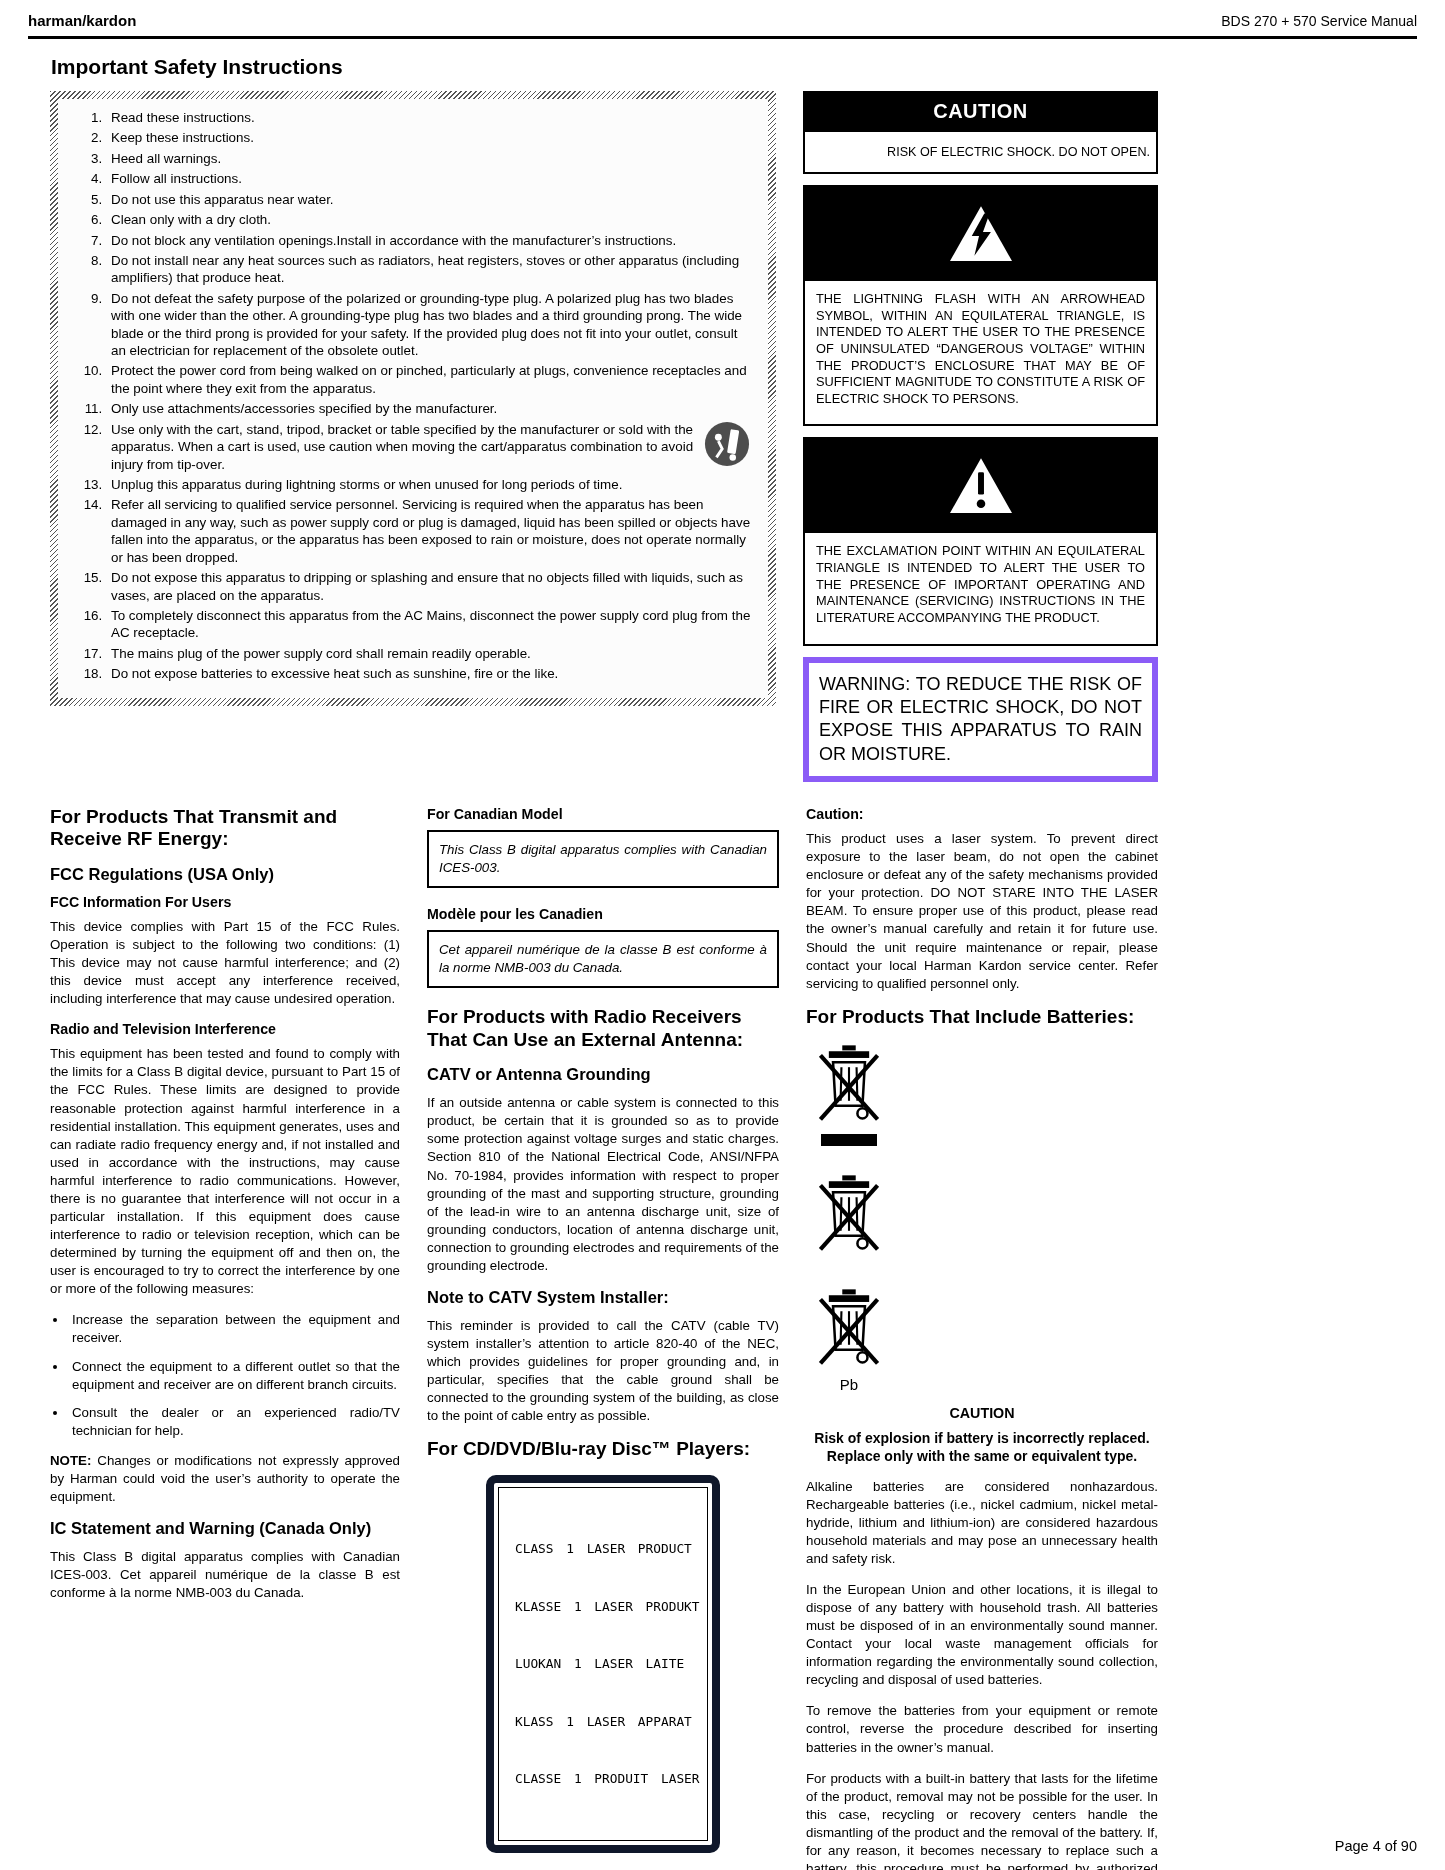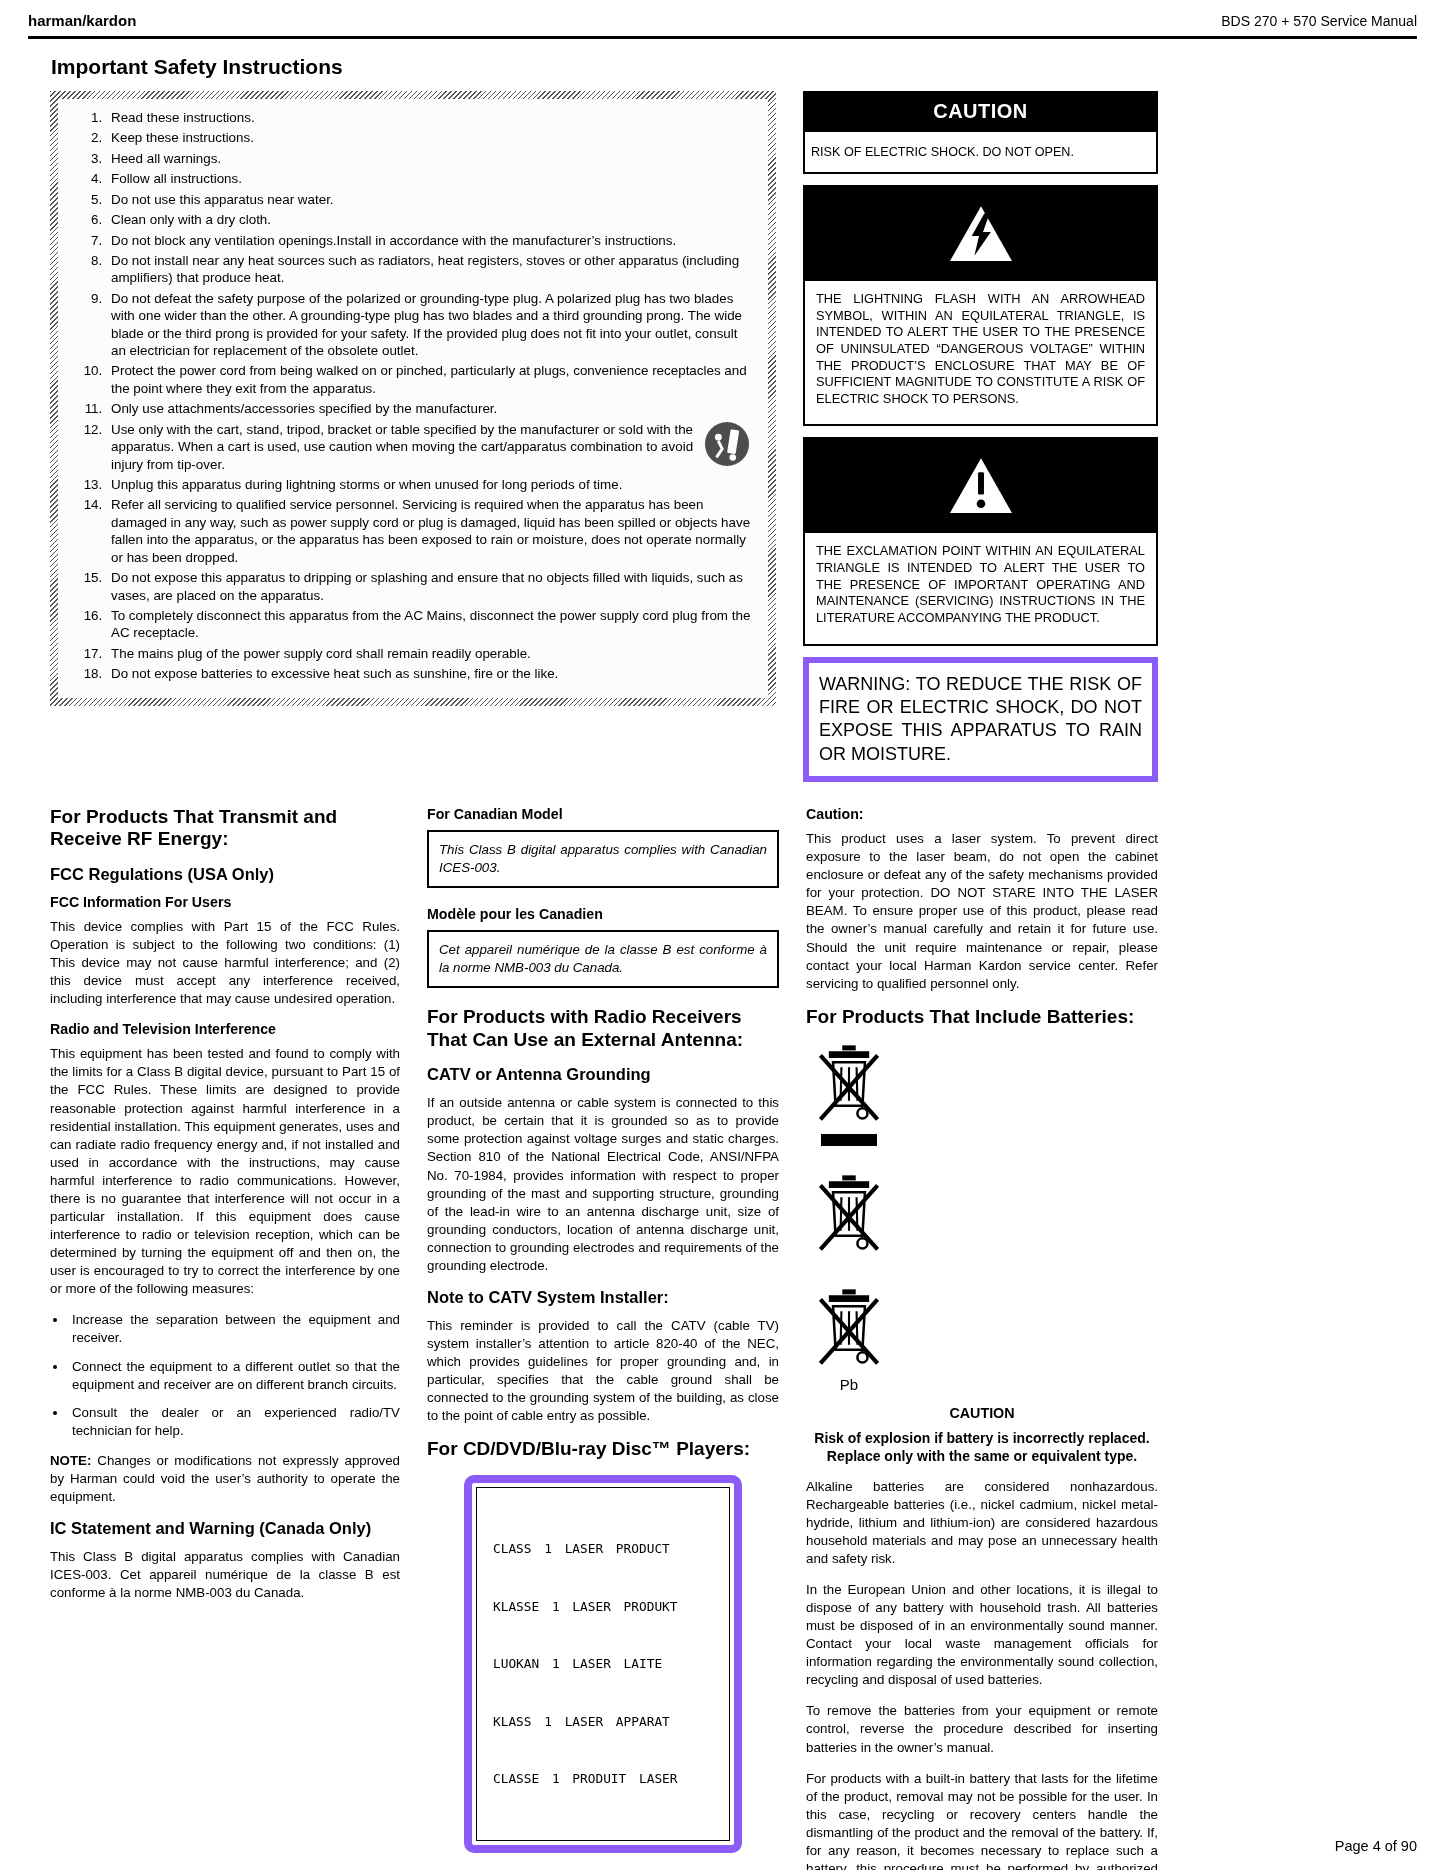--- a/index.html
+++ b/index.html
@@ -31,42 +31,42 @@
   .safety-inner { background:#fcfcfc; padding:10px 16px 12px 22px; }
   .safety-list { margin-left:26px; font-size:13.4px; line-height:1.3; }
   .safety-list li { padding-left:5px; margin-bottom:3px; }
   .cart-float { float:right; width:46px; height:46px; margin:0 2px 2px 10px; }
 
   
   .caution-stack { width:355px; display:flex; flex-direction:column; gap:11px; }
   .cunit { border:2px solid #000; background:#fff; }
   .caution-bar { background:#000; color:#fff; text-align:center; font-weight:bold;
                  font-size:20px; padding:7px 0; letter-spacing:.5px; }
-  .risk-line { text-align:left; font-size:12.6px; padding:13px 6px; border-top:2px solid #000; }
+  .risk-line { text-align:right; font-size:12.6px; padding:13px 6px; border-top:2px solid #000; }
   .icon-black { background:#000; display:flex; justify-content:center; align-items:center; padding:17px 0; }
   .utext { font-size:12.8px; line-height:1.3; text-align:justify; padding:10px 11px 17px; }
   .warn-box { border:6px solid #8b5cf6; font-size:18px; line-height:1.3; text-align:justify; padding:10px 10px; }
 
   
   .cols { display:flex; gap:27px; margin-top:24px; }
   .col1 { width:350px; }
   .col2 { width:352px; }
   .col3 { width:352px; }
 
   .h-big { font-size:19px; font-weight:bold; line-height:1.18; margin-bottom:14px; }
   .h-med { font-size:16.5px; font-weight:bold; margin-bottom:10px; }
   .h-sml { font-size:14.2px; font-weight:bold; margin-bottom:8px; }
   .body-p { font-size:13.3px; line-height:1.36; text-align:justify; margin-bottom:13px; }
   .boxed { border:2px solid #000; padding:9px 10px; font-size:13.3px; line-height:1.36;
            text-align:justify; margin-bottom:18px;font-style:italic; }
   .bullets { margin:2px 0 12px 18px; font-size:13.3px; line-height:1.36; }
   .bullets li { margin-bottom:10px; text-align:justify; padding-left:4px; }
 
   
-  .laser-outer { border:8px solid #8b5cf6; border-radius:10px; padding:4px; width:278px; margin:6px auto 0; background:#fff; }
+  .laser-outer { border:8px solid #0f172a; border-radius:10px; padding:4px; width:234px; margin:6px auto 0; background:#fff; }
   .laser-inner { border:1px solid #000; padding:13px 16px;
                  font-family:"DejaVu Sans Mono", monospace; font-size:12.8px;
                  line-height:1.5; word-spacing:5px; white-space:pre; }
 
   
   .battery-row { display:flex; justify-content:center; gap:26px; margin:8px 0 12px;flex-direction:column; }
   .bin-cell { display:flex; flex-direction:column; align-items:center; width:86px; }
   .bin-bar { width:56px; height:12px; background:#000; margin-top:4px; }
   .pb { font-size:15px; margin-top:2px; }
   .c-center { text-align:center; font-weight:bold; font-size:14.3px; margin-bottom:8px; }

